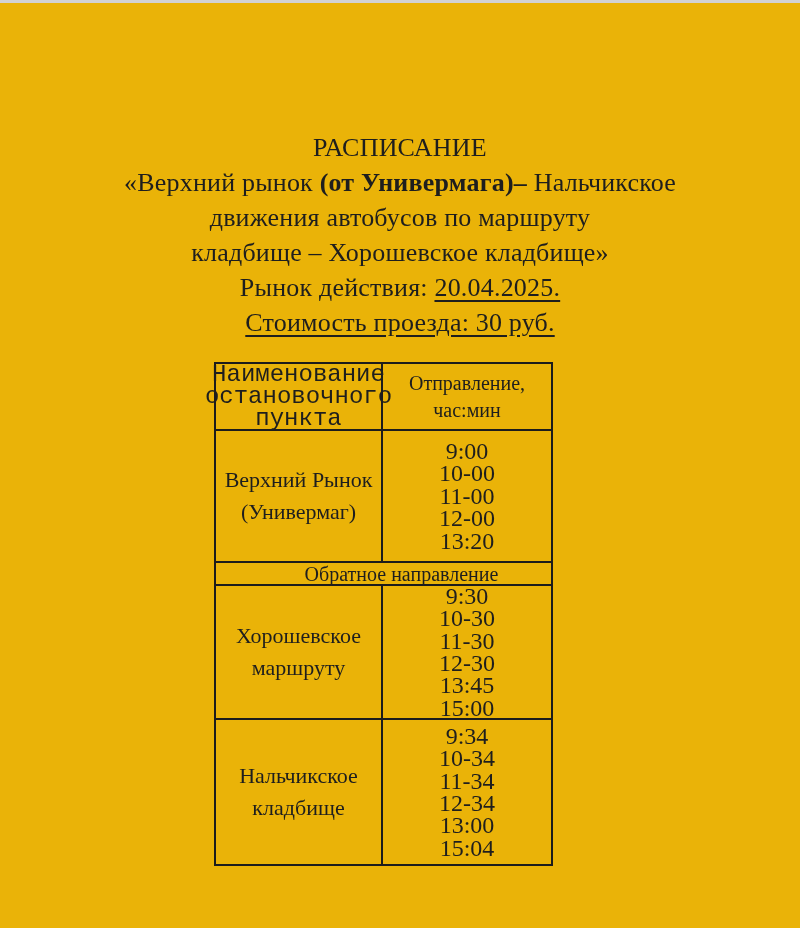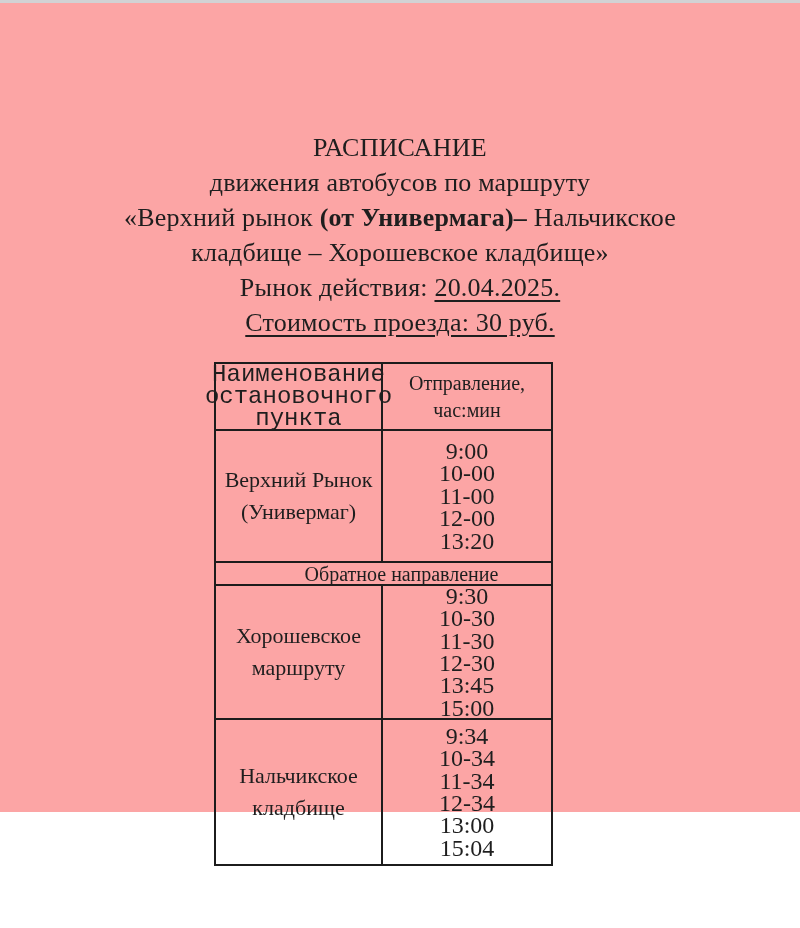--- a/index.html
+++ b/index.html
@@ -3,21 +3,21 @@
 <meta charset="utf-8">
 <style>
   * { margin: 0; padding: 0; box-sizing: border-box; }
   html, body {
     width: 800px; height: 928px;
     background: #ffffff;
     font-family: "Liberation Serif", serif;
     color: #1e1e1e;
     overflow: hidden;
   }
-  .page { position: relative; width: 800px; height: 812px; background: #fca5a5; }
+  .page { position: relative; width: 800px; height: 928px; background: #eab308; }
 
   .top-edge {
     position: absolute; top: 0; left: 0; width: 800px; height: 3px;
     background: #d2d2d4;
   }
 
   
   .doc-header {
     position: absolute; top: 130px; left: 0; width: 800px;
     text-align: center;
@@ -69,22 +69,22 @@
 </style>
 </head>
 <body>
 
 <div class="page">
 
   <div class="top-edge"></div>
 
   <div class="doc-header">
     <div>РАСПИСАНИЕ</div>
+    <div><span>«Верхний рынок </span><span class="bold">(от Универмага)–</span><span> Нальчикское</span></div>
     <div>движения автобусов по маршруту</div>
-    <div><span>«Верхний рынок </span><span class="bold">(от Универмага)–</span><span> Нальчикское</span></div>
     <div>кладбище – Хорошевское кладбище»</div>
     <div><span>Рынок действия: </span><span class="u">20.04.2025.</span></div>
     <div class="u">Стоимость проезда: 30 руб.</div>
   </div>
 
   <div class="timetable">
 
     <div class="t-row bordered row-head">
       <div class="cell cell-left">Наименование остановочного пункта</div>
       <div class="cell cell-right">Отправление, час:мин</div>

